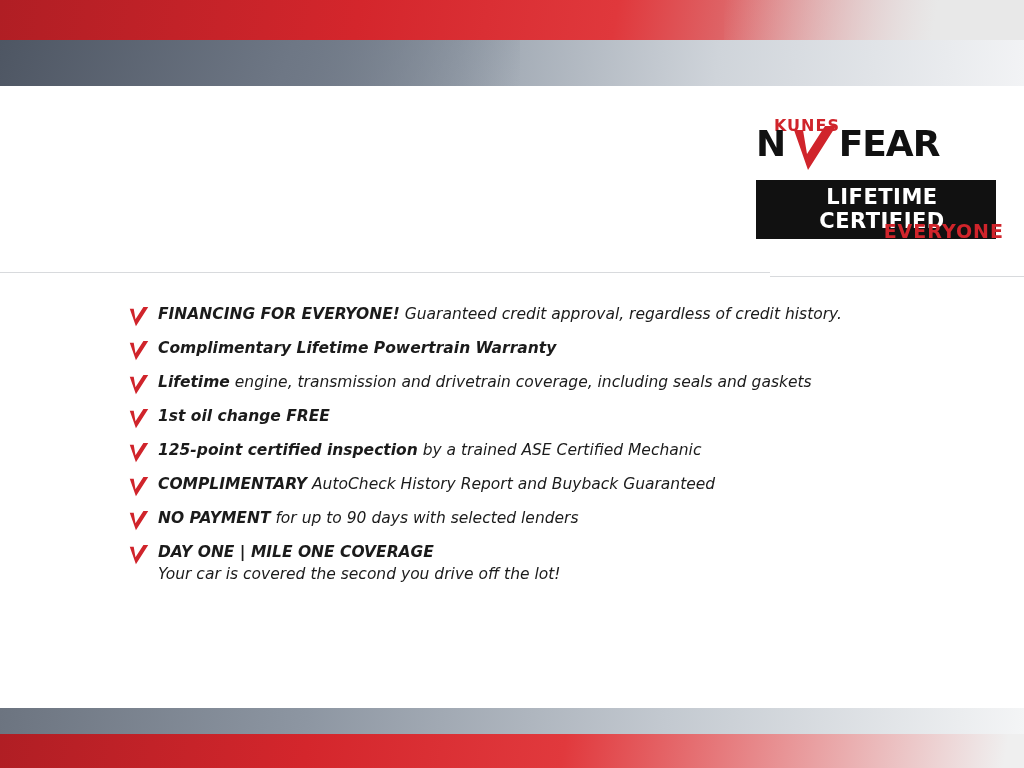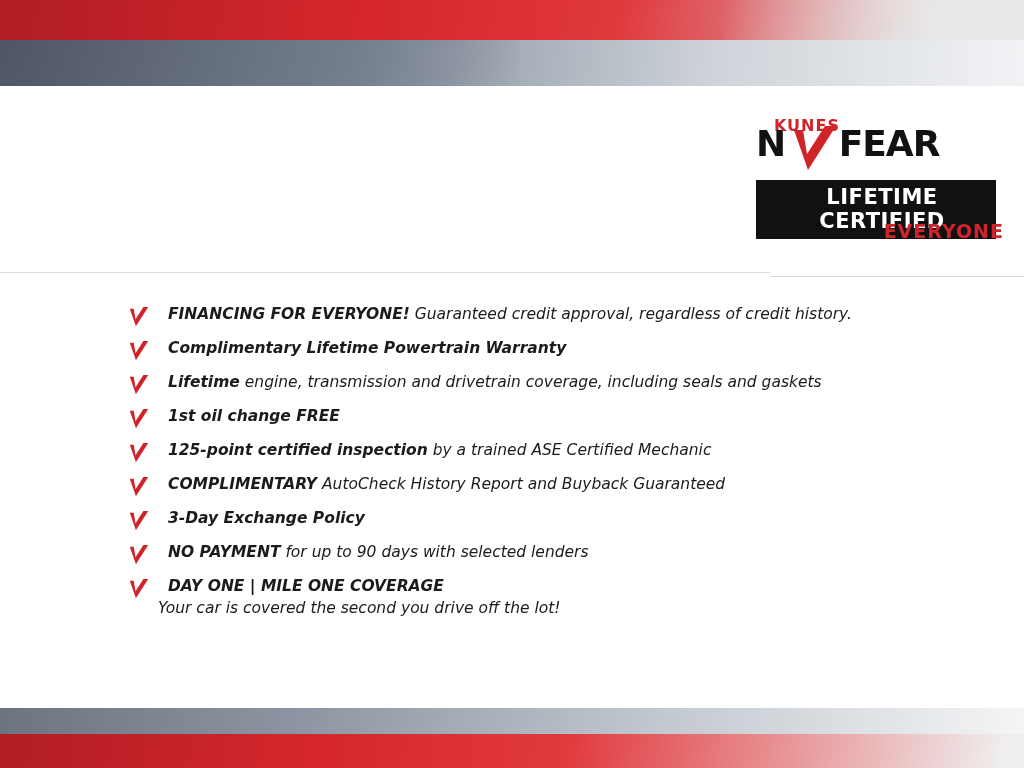--- a/index.html
+++ b/index.html
@@ -210,21 +210,20 @@
   .feature .txt {
     font-family: "DejaVu Sans", sans-serif;
     font-size: 15.5px;
     color: #1b1b1b;
     line-height: 1.25;
     font-style: italic;
   }
   .feature .txt b {
     font-weight: 700;
     font-style: italic;
-    margin-left: 10px;
   }
   .feature .sub {
     display: block;
     margin-top: 3px;
     font-style: italic;
     font-weight: 400;
     font-size: 15.5px;
   }
 </style>
 </head>
@@ -302,28 +301,20 @@
           </svg>
         </span>
         <span class="txt"><b>COMPLIMENTARY</b><span> AutoCheck History Report and Buyback Guaranteed</span></span>
       </div>
       <div class="feature">
         <span class="tick">
           <svg width="22" height="22" viewBox="0 0 46 50">
             <path d="M2 6 L16 46 L44 2 L33 2 L15 30 L11 6 Z" fill="#d0242b"></path>
           </svg>
         </span>
-        <span class="txt"><b>3-Day Exchange Policy</b></span>
-      </div>
-      <div class="feature">
-        <span class="tick">
-          <svg width="22" height="22" viewBox="0 0 46 50">
-            <path d="M2 6 L16 46 L44 2 L33 2 L15 30 L11 6 Z" fill="#d0242b"></path>
-          </svg>
-        </span>
         <span class="txt"><b>NO PAYMENT</b><span> for up to 90 days with selected lenders</span></span>
       </div>
       <div class="feature">
         <span class="tick">
           <svg width="22" height="22" viewBox="0 0 46 50">
             <path d="M2 6 L16 46 L44 2 L33 2 L15 30 L11 6 Z" fill="#d0242b"></path>
           </svg>
         </span>
         <span class="txt"><b>DAY ONE | MILE ONE COVERAGE</b><span class="sub">Your car is covered the second you drive off the lot!</span></span>
       </div>

